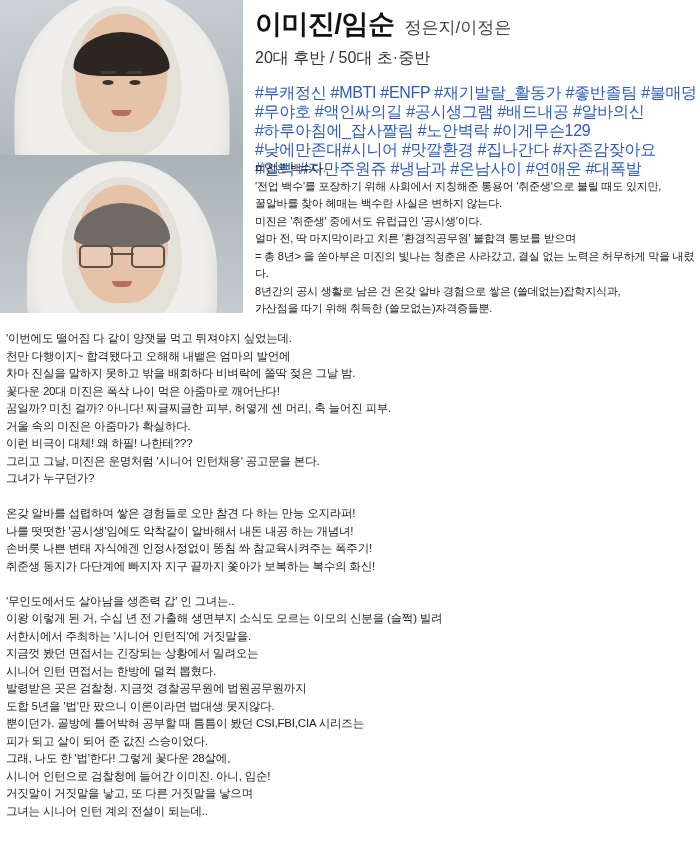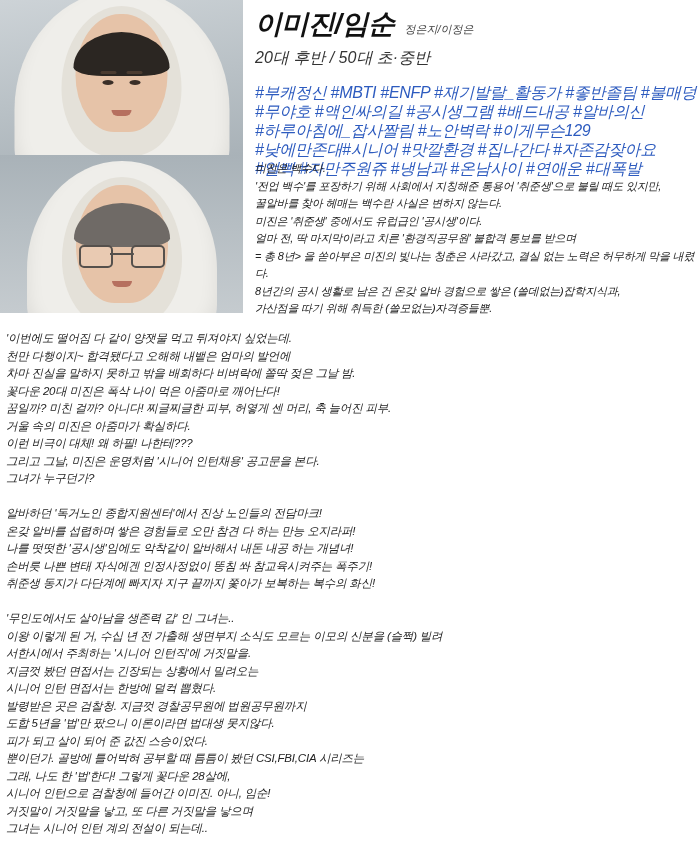--- a/index.html
+++ b/index.html
@@ -11,21 +11,20 @@
     height: 847px;
     background: #ffffff;
     font-family: "Liberation Sans", sans-serif;
     color: #222222;
     overflow: hidden;
   }
   .page {
     position: relative;
     width: 628px;
     height: 847px;
-    font-style: italic;
   }
   
   .photo-col {
     position: absolute;
     left: 0;
     top: 0;
     width: 243px;
   }
   .photo {
     position: relative;
@@ -158,21 +157,21 @@
     gap: 10px;
     margin-top: 6px;
   }
   .title {
     font-size: 27px;
     font-weight: bold;
     letter-spacing: -0.5px;
     color: #111111;
   }
   .actors {
-    font-size: 11px;
+    font-size: 17px;
     color: #444444;
   }
   .subtitle {
     margin-top: 6px;
     font-size: 16px;
     color: #333333;
   }
   .tags {
     margin-top: 14px;
     font-size: 16px;
@@ -264,34 +263,33 @@
       <div class="line">'이번에도 떨어짐 다 같이 양잿물 먹고 뒤져야지 싶었는데.</div>
       <div class="line">천만 다행이지~ 합격됐다고 오해해 내뱉은 엄마의 발언에</div>
       <div class="line">차마 진실을 말하지 못하고 밖을 배회하다 비벼락에 쫄딱 젖은 그날 밤.</div>
       <div class="line">꽃다운 20대 미진은 폭삭 나이 먹은 아줌마로 깨어난다!</div>
       <div class="line">꿈일까? 미친 걸까? 아니다! 찌글찌글한 피부, 허옇게 센 머리, 축 늘어진 피부.</div>
       <div class="line">거울 속의 미진은 아줌마가 확실하다.</div>
       <div class="line">이런 비극이 대체! 왜 하필! 나한테???</div>
       <div class="line">그리고 그날, 미진은 운명처럼 '시니어 인턴채용' 공고문을 본다.</div>
       <div class="line">그녀가 누구던가?</div>
       <div class="line">&nbsp;</div>
-      <div class="line">알바하던 '독거노인 종합지원센터'에서 진상 노인들의 전담마크!</div>
       <div class="line">온갖 알바를 섭렵하며 쌓은 경험들로 오만 참견 다 하는 만능 오지라퍼!</div>
       <div class="line">나를 떳떳한 '공시생'임에도 악착같이 알바해서 내돈 내공 하는 개념녀!</div>
       <div class="line">손버릇 나쁜 변태 자식에겐 인정사정없이 똥침 쏴 참교육시켜주는 폭주기!</div>
       <div class="line">취준생 동지가 다단계에 빠지자 지구 끝까지 쫓아가 보복하는 복수의 화신!</div>
       <div class="line">&nbsp;</div>
       <div class="line">'무인도에서도 살아남을 생존력 갑' 인 그녀는..</div>
       <div class="line">이왕 이렇게 된 거, 수십 년 전 가출해 생면부지 소식도 모르는 이모의 신분을 (슬쩍) 빌려</div>
       <div class="line">서한시에서 주최하는 '시니어 인턴직'에 거짓말을.</div>
       <div class="line">지금껏 봤던 면접서는 긴장되는 상황에서 밀려오는</div>
       <div class="line">시니어 인턴 면접서는 한방에 덜컥 뽑혔다.</div>
       <div class="line">발령받은 곳은 검찰청. 지금껏 경찰공무원에 법원공무원까지</div>
       <div class="line">도합 5년을 '법'만 팠으니 이론이라면 법대생 못지않다.</div>
+      <div class="line">뿐이던가. 골방에 틀어박혀 공부할 때 틈틈이 봤던 CSI,FBI,CIA 시리즈는</div>
       <div class="line">피가 되고 살이 되어 준 값진 스승이었다.</div>
-      <div class="line">뿐이던가. 골방에 틀어박혀 공부할 때 틈틈이 봤던 CSI,FBI,CIA 시리즈는</div>
       <div class="line">그래, 나도 한 '법'한다! 그렇게 꽃다운 28살에,</div>
       <div class="line">시니어 인턴으로 검찰청에 들어간 이미진. 아니, 임순!</div>
       <div class="line">거짓말이 거짓말을 낳고, 또 다른 거짓말을 낳으며</div>
       <div class="line">그녀는 시니어 인턴 계의 전설이 되는데..</div>
     </div>
 
 </div>
 
 </body></html>

